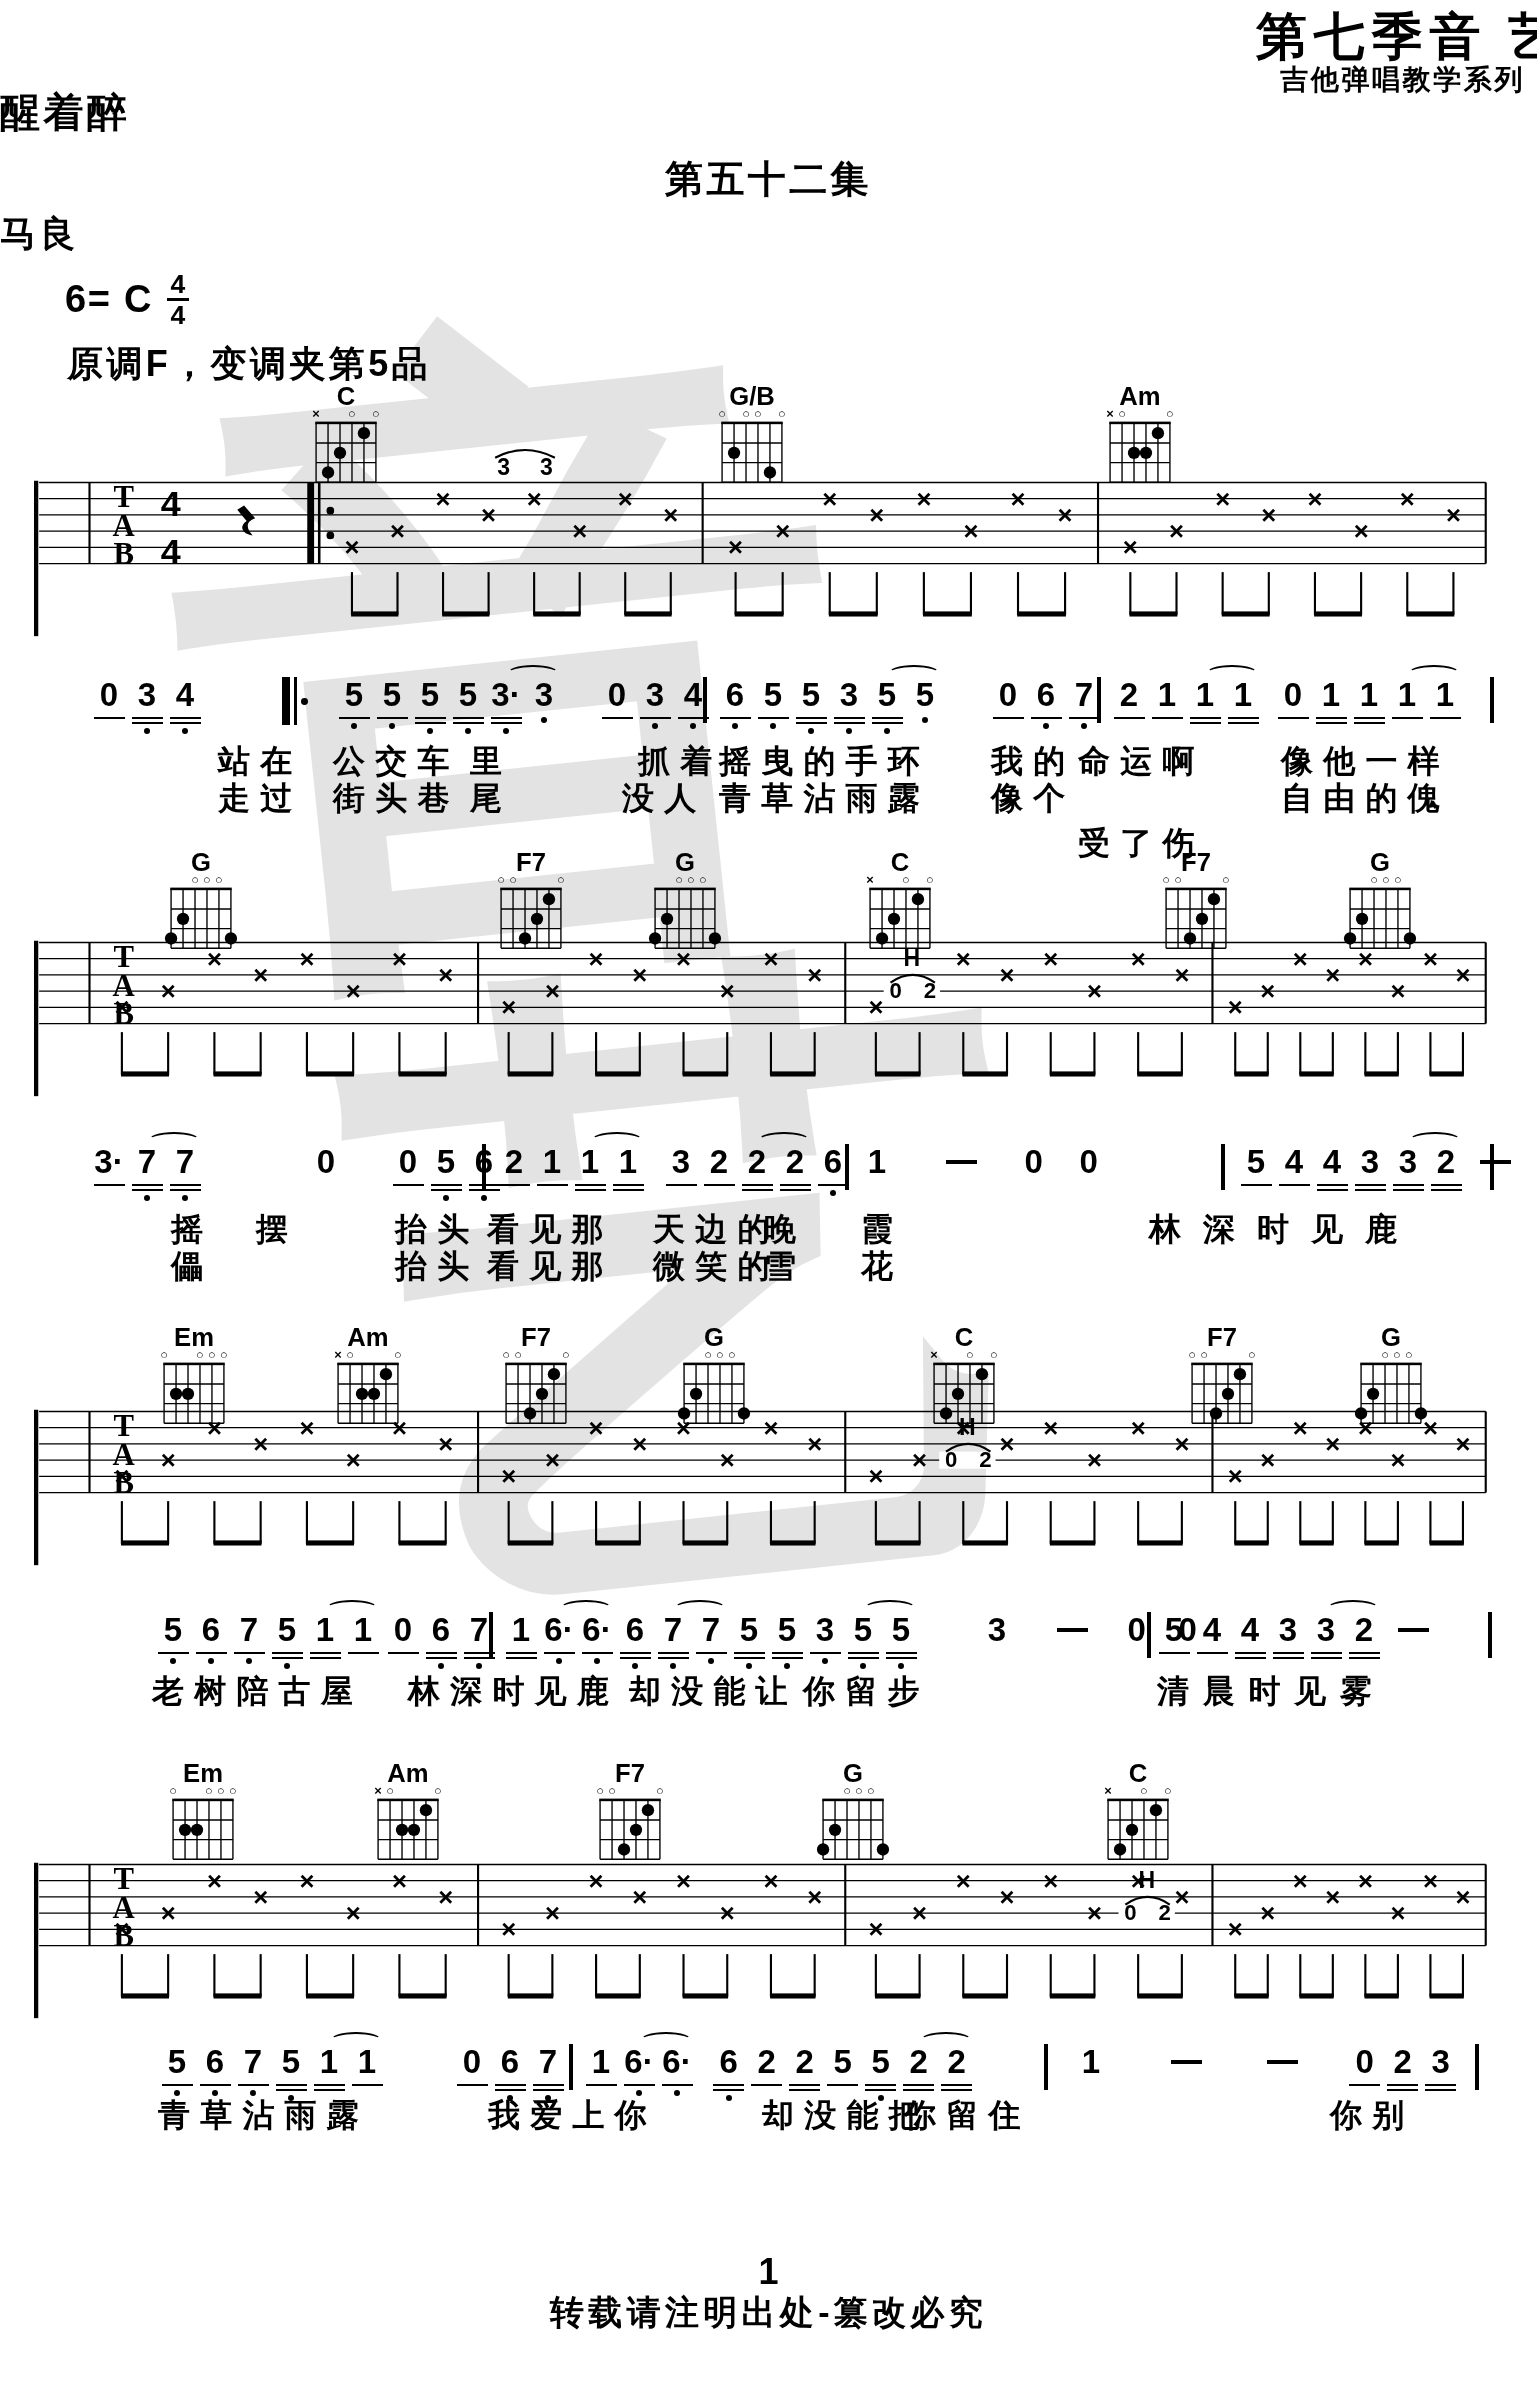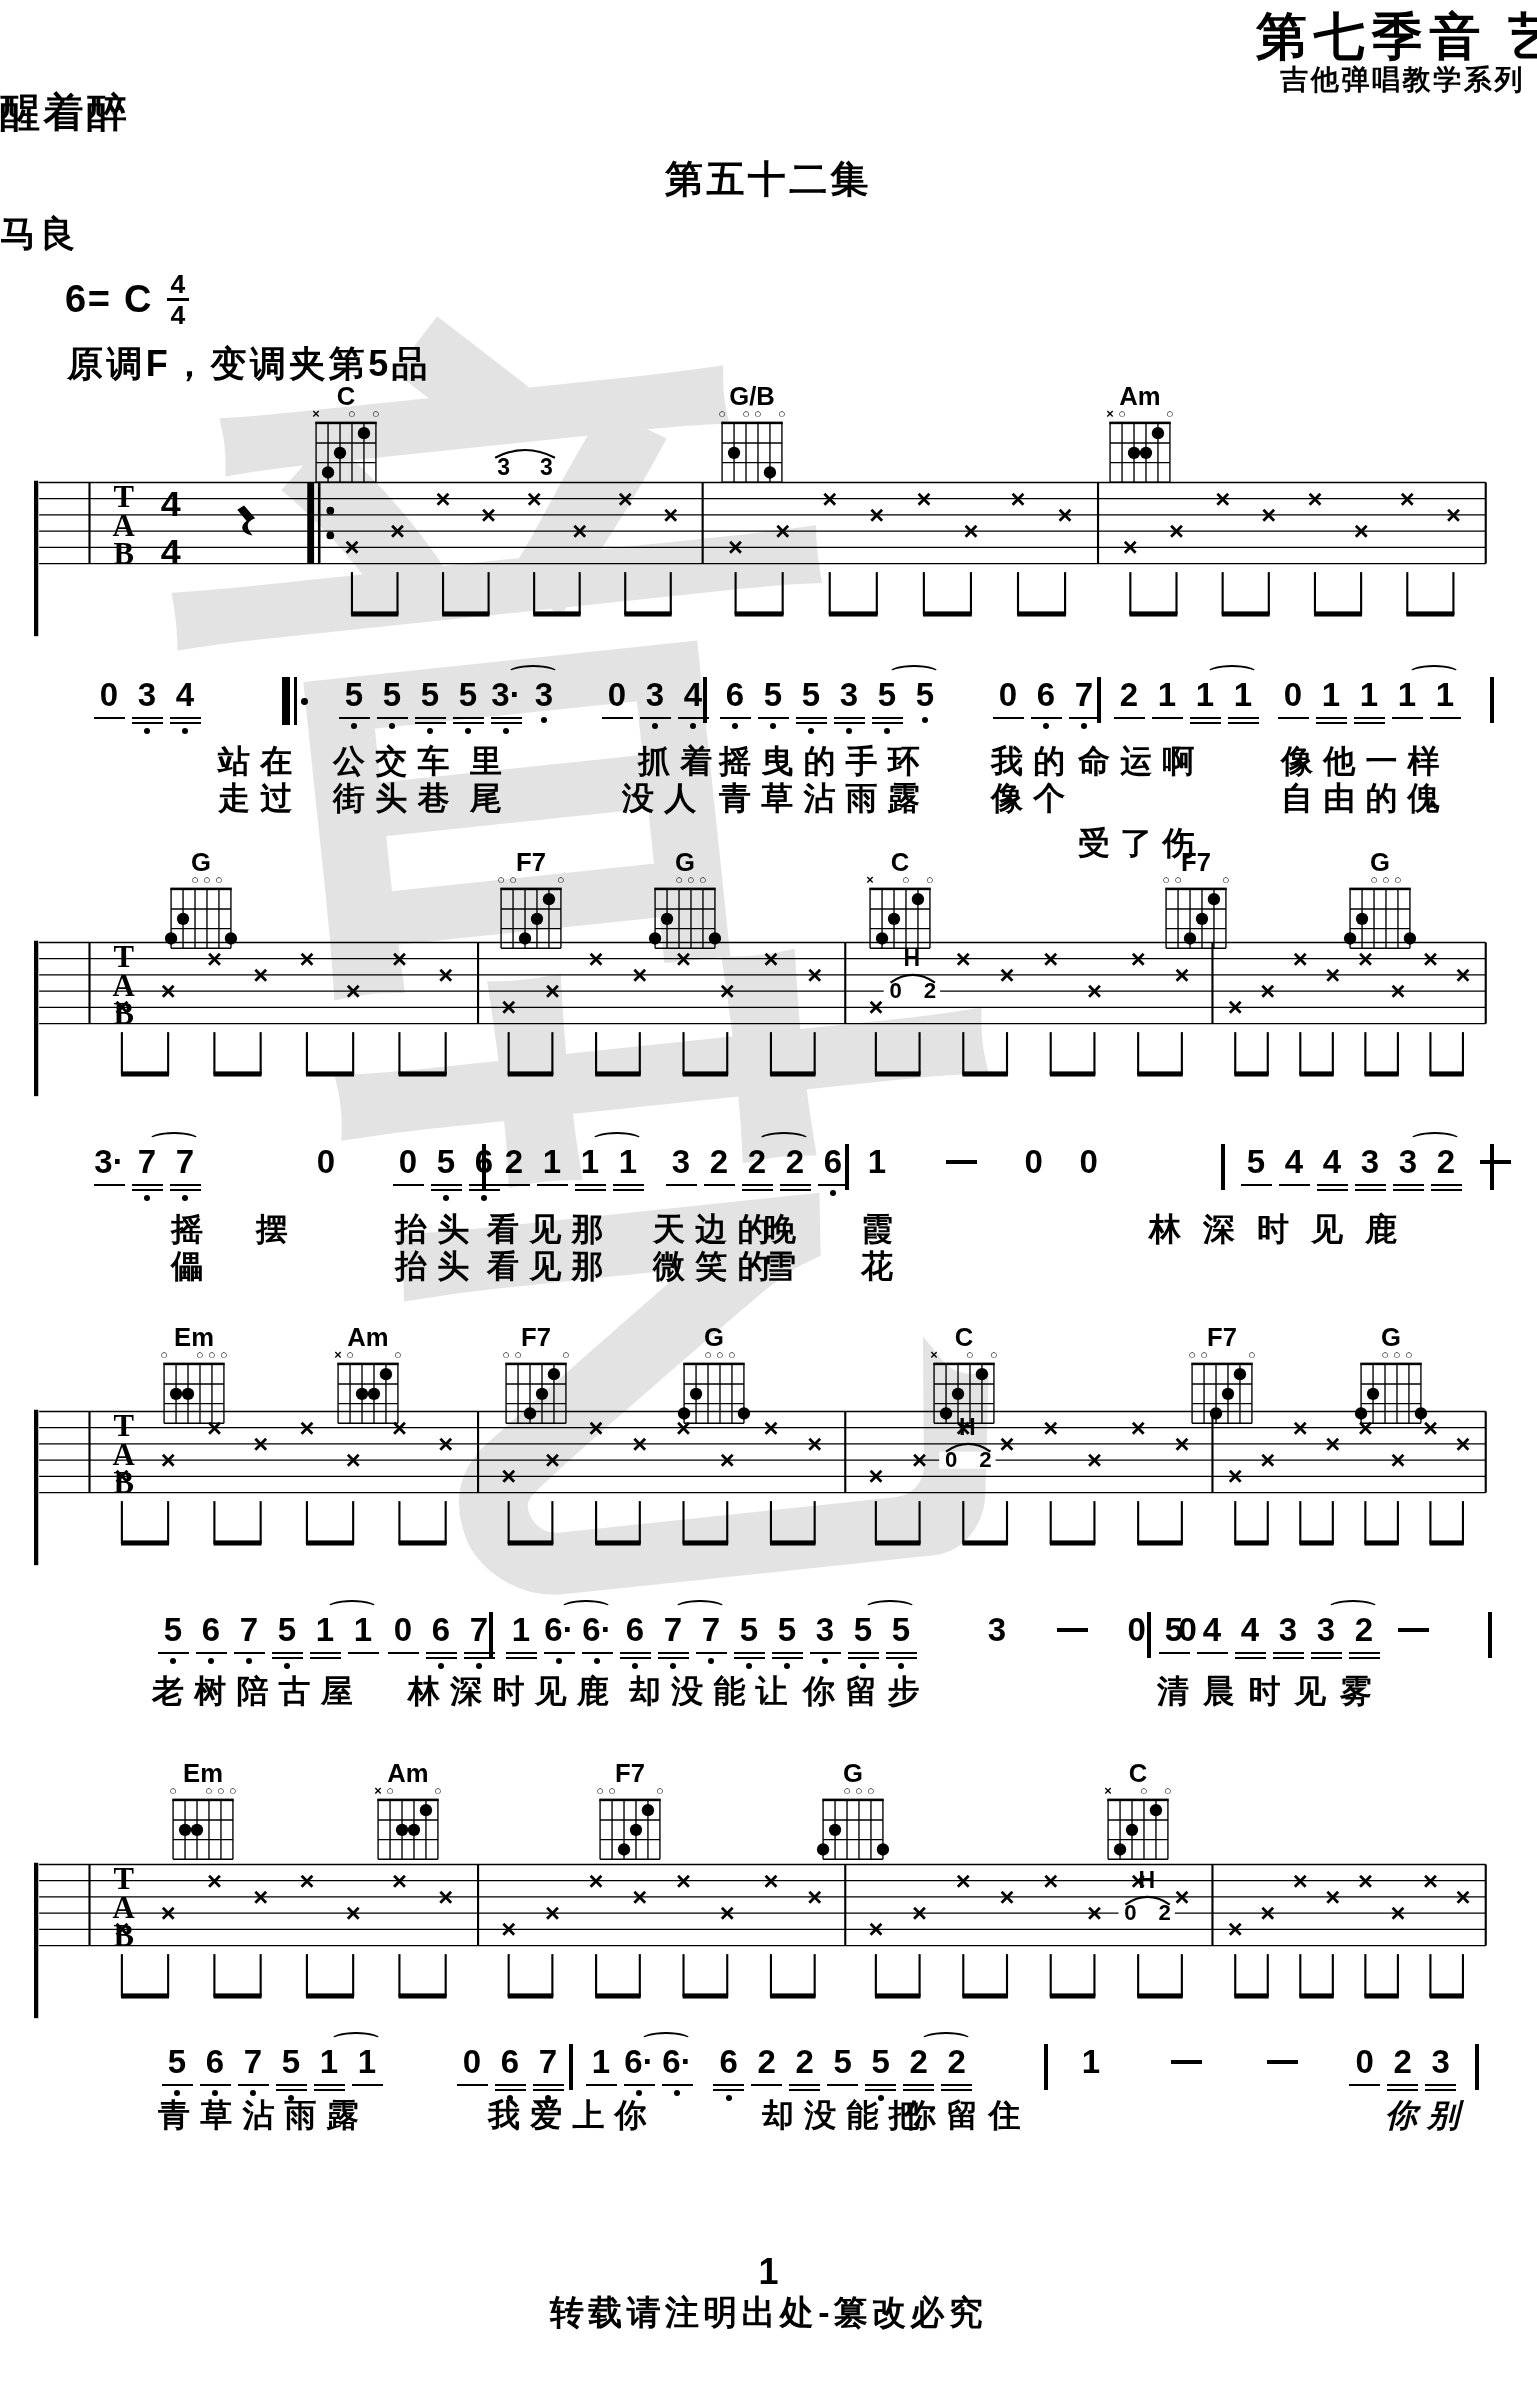--- a/index.html
+++ b/index.html
@@ -1573,19 +1573,19 @@
           </div>
         </div>
         <div class="mgroup" style="left: 1471px;">
           <div class="mbar"></div>
         </div>
       </div>
       <div class="lyr" style="left: 158px; top: 2094px;">青草沾雨露</div>
       <div class="lyr" style="left: 488px; top: 2094px;">我爱上你</div>
       <div class="lyr" style="left: 762px; top: 2094px;">却没能把</div>
       <div class="lyr" style="left: 904px; top: 2094px;">你留住</div>
-      <div class="lyr" style="left: 1385px; top: 2094px; font-style: italic;">你别</div>
+      <div class="lyr" style="left: 1330px; top: 2094px;">你别</div>
     </div>
 
   <div class="pageno">1</div>
   <div class="notice">转载请注明出处-篡改必究</div>
 </div>
 
 
 </body></html>

